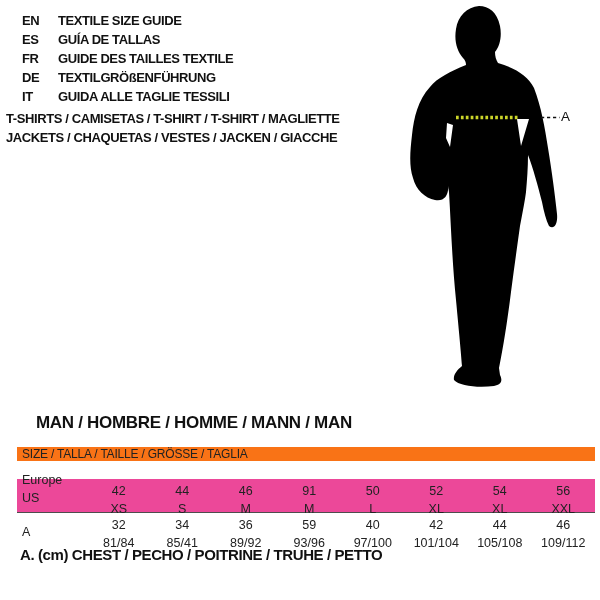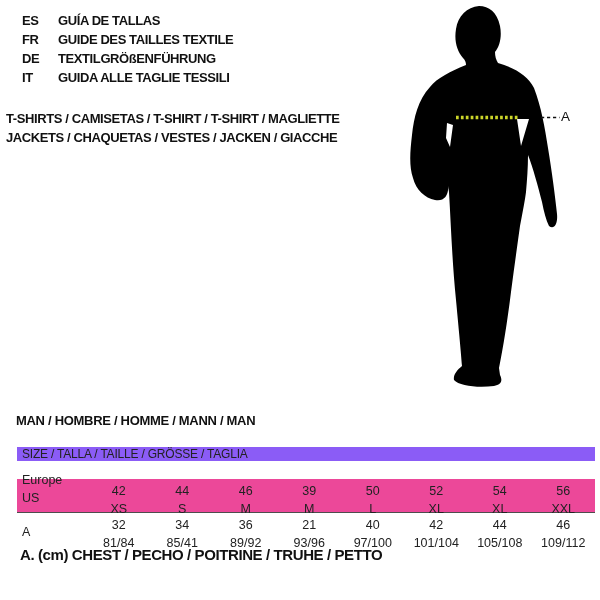--- a/index.html
+++ b/index.html
@@ -13,39 +13,43 @@
   .lang-row{display:flex;height:19px;align-items:center;}
   .lang-code{width:36px;font-size:13px;font-weight:700;letter-spacing:-0.4px;}
   .lang-name{font-size:13px;font-weight:700;letter-spacing:-0.4px;white-space:nowrap;}
   
   .categories{top:109px;left:6px;}
   .cat-line{font-size:13px;font-weight:700;letter-spacing:-0.4px;line-height:19px;white-space:nowrap;}
   
   .figure{top:0;left:405px;width:195px;height:420px;}
   .measure-a{top:109px;left:561px;font-size:13.5px;font-weight:400;letter-spacing:0.2px;}
   
-  .man-title{top:413px;left:16px;font-size:13px;font-weight:700;letter-spacing:-0.3px;white-space:nowrap;}
+  .man-title{top:413px;left:36px;font-size:17px;font-weight:700;letter-spacing:-0.3px;white-space:nowrap;}
   
   .size-table{top:447px;left:17px;width:578px;font-size:12.5px;color:#222;}
   .thead{height:14px;display:flex;align-items:center;padding-left:5px;font-size:12px;color:#222;letter-spacing:-0.2px;box-sizing:border-box;}
   .trow{display:grid;grid-template-columns:70px repeat(8,1fr);align-items:center;}
   .trow .rl{padding-left:5px;text-align:left;}
   .trow .c{text-align:center;margin-top:23px;}
   .r-europe{height:18px;}
   .r-us{height:16px;}
   .r-blank{height:17px;}
   .r-a{height:19px;border-top:1.5px solid #4d4d4d;}
   .band{background:#ec4899;}
   
   .footnote{top:546px;left:20px;font-size:15px;font-weight:700;letter-spacing:-0.4px;white-space:nowrap;}
 </style>
 </head>
 <body>
 
 <div class="abs lang-list">
+  <div class="lang-row">
+    <span class="lang-code">EN</span>
+    <span class="lang-name">TEXTILE SIZE GUIDE</span>
+  </div>
   <div class="lang-row">
     <span class="lang-code">ES</span>
     <span class="lang-name">GUÍA DE TALLAS</span>
   </div>
   <div class="lang-row">
     <span class="lang-code">FR</span>
     <span class="lang-name">GUIDE DES TAILLES TEXTILE</span>
   </div>
   <div class="lang-row">
     <span class="lang-code">DE</span>
@@ -97,28 +101,28 @@
            M 517,119 L 529,119 L 521,146 Z" fill="#000000"></path>
   <line x1="456" y1="117.5" x2="519" y2="117.5" stroke-width="3.4" stroke-dasharray="2.7 2.2" stroke="#ccd62a"></line>
   <line x1="541" y1="117.5" x2="559.5" y2="117.5" stroke-width="1.6" stroke-dasharray="3.2 2.8" stroke="#111111"></line>
 </svg>
 
 <div class="abs measure-a">A</div>
 
 <div class="abs man-title">MAN / HOMBRE / HOMME / MANN / MAN</div>
 
 <div class="abs size-table">
-  <div class="thead" style="background-color: #8b5cf6;">SIZE / TALLA / TAILLE / GRÖSSE / TAGLIA</div>
+  <div class="thead" style="background-color: #f97316;">SIZE / TALLA / TAILLE / GRÖSSE / TAGLIA</div>
 
   <div class="trow r-europe">
     <span class="rl">Europe</span>
     <span class="c">42</span>
     <span class="c">44</span>
     <span class="c">46</span>
-    <span class="c">39</span>
+    <span class="c">91</span>
     <span class="c">50</span>
     <span class="c">52</span>
     <span class="c">54</span>
     <span class="c">56</span>
   </div>
 
   <div class="trow r-us band">
     <span class="rl">US</span>
     <span class="c">XS</span>
     <span class="c">S</span>
@@ -128,21 +132,21 @@
     <span class="c">XL</span>
     <span class="c">XL</span>
     <span class="c">XXL</span>
   </div>
 
   <div class="trow r-blank band">
     <span class="rl"></span>
     <span class="c">32</span>
     <span class="c">34</span>
     <span class="c">36</span>
-    <span class="c">21</span>
+    <span class="c">59</span>
     <span class="c">40</span>
     <span class="c">42</span>
     <span class="c">44</span>
     <span class="c">46</span>
   </div>
 
   <div class="trow r-a">
     <span class="rl">A</span>
     <span class="c">81/84</span>
     <span class="c">85/41</span>

